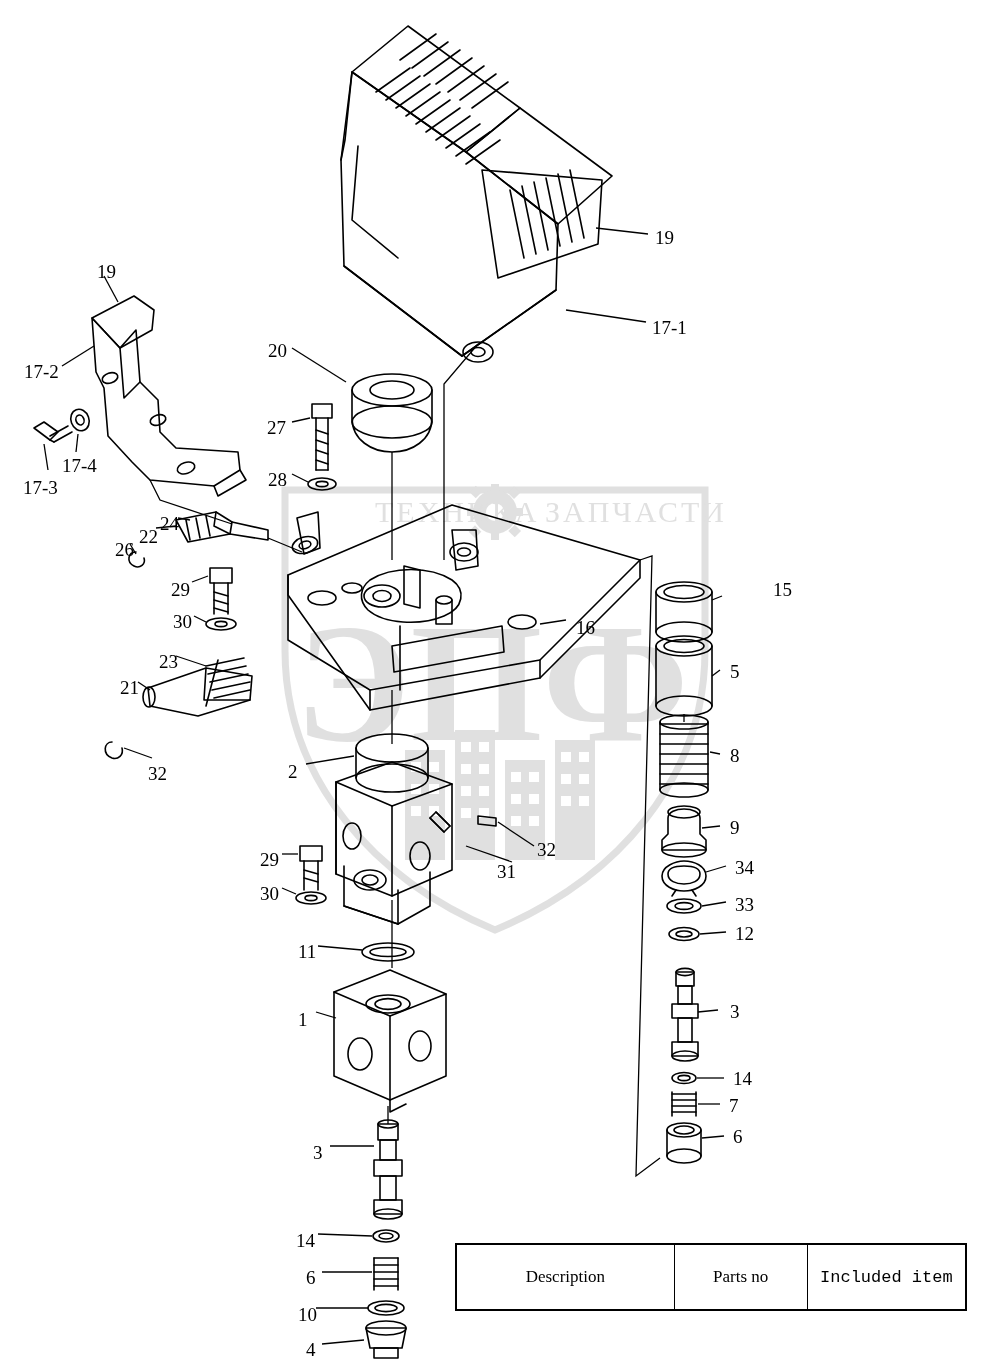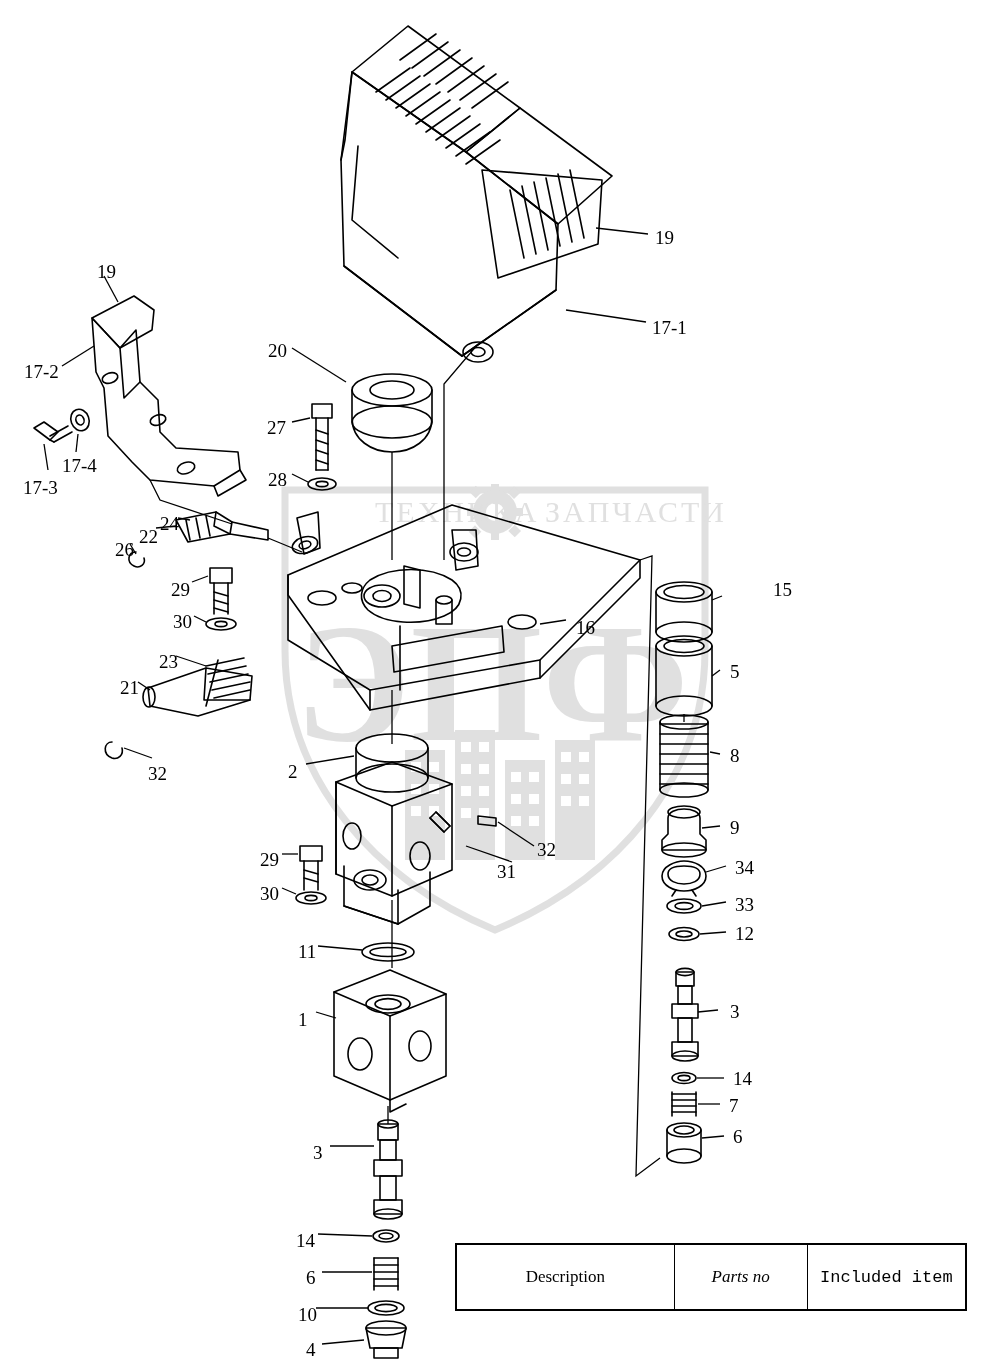--- a/index.html
+++ b/index.html
@@ -12,21 +12,21 @@
 
   
   .wm{position:absolute;left:255px;top:450px;width:480px;height:500px;opacity:.30;pointer-events:none;}
   .wm svg{width:100%;height:100%;}
 
   
   .tbl{position:absolute;left:455px;top:1243px;width:510px;border:1.6px solid #000;border-collapse:collapse;background:#fff;}
   .tbl table{border-collapse:collapse;width:100%;}
   .tbl td{border:1.4px solid #000;text-align:center;font-size:17px;padding:22px 4px;font-family:"Liberation Serif",serif;}
   .tbl td.c1{width:210px;}
-  .tbl td.c2{width:125px;font-style:italic;}
+  .tbl td.c2{width:125px;}
   .tbl td.c3{width:150px;font-family:Liberation Mono, monospace;}
 </style>
 </head>
 <body>
 
 <div class="stage">
 
   <div class="wm">
     <svg viewBox="0 0 480 500" xmlns="http://www.w3.org/2000/svg">
       <g fill="none" stroke="#9a9a9a" stroke-width="7">

